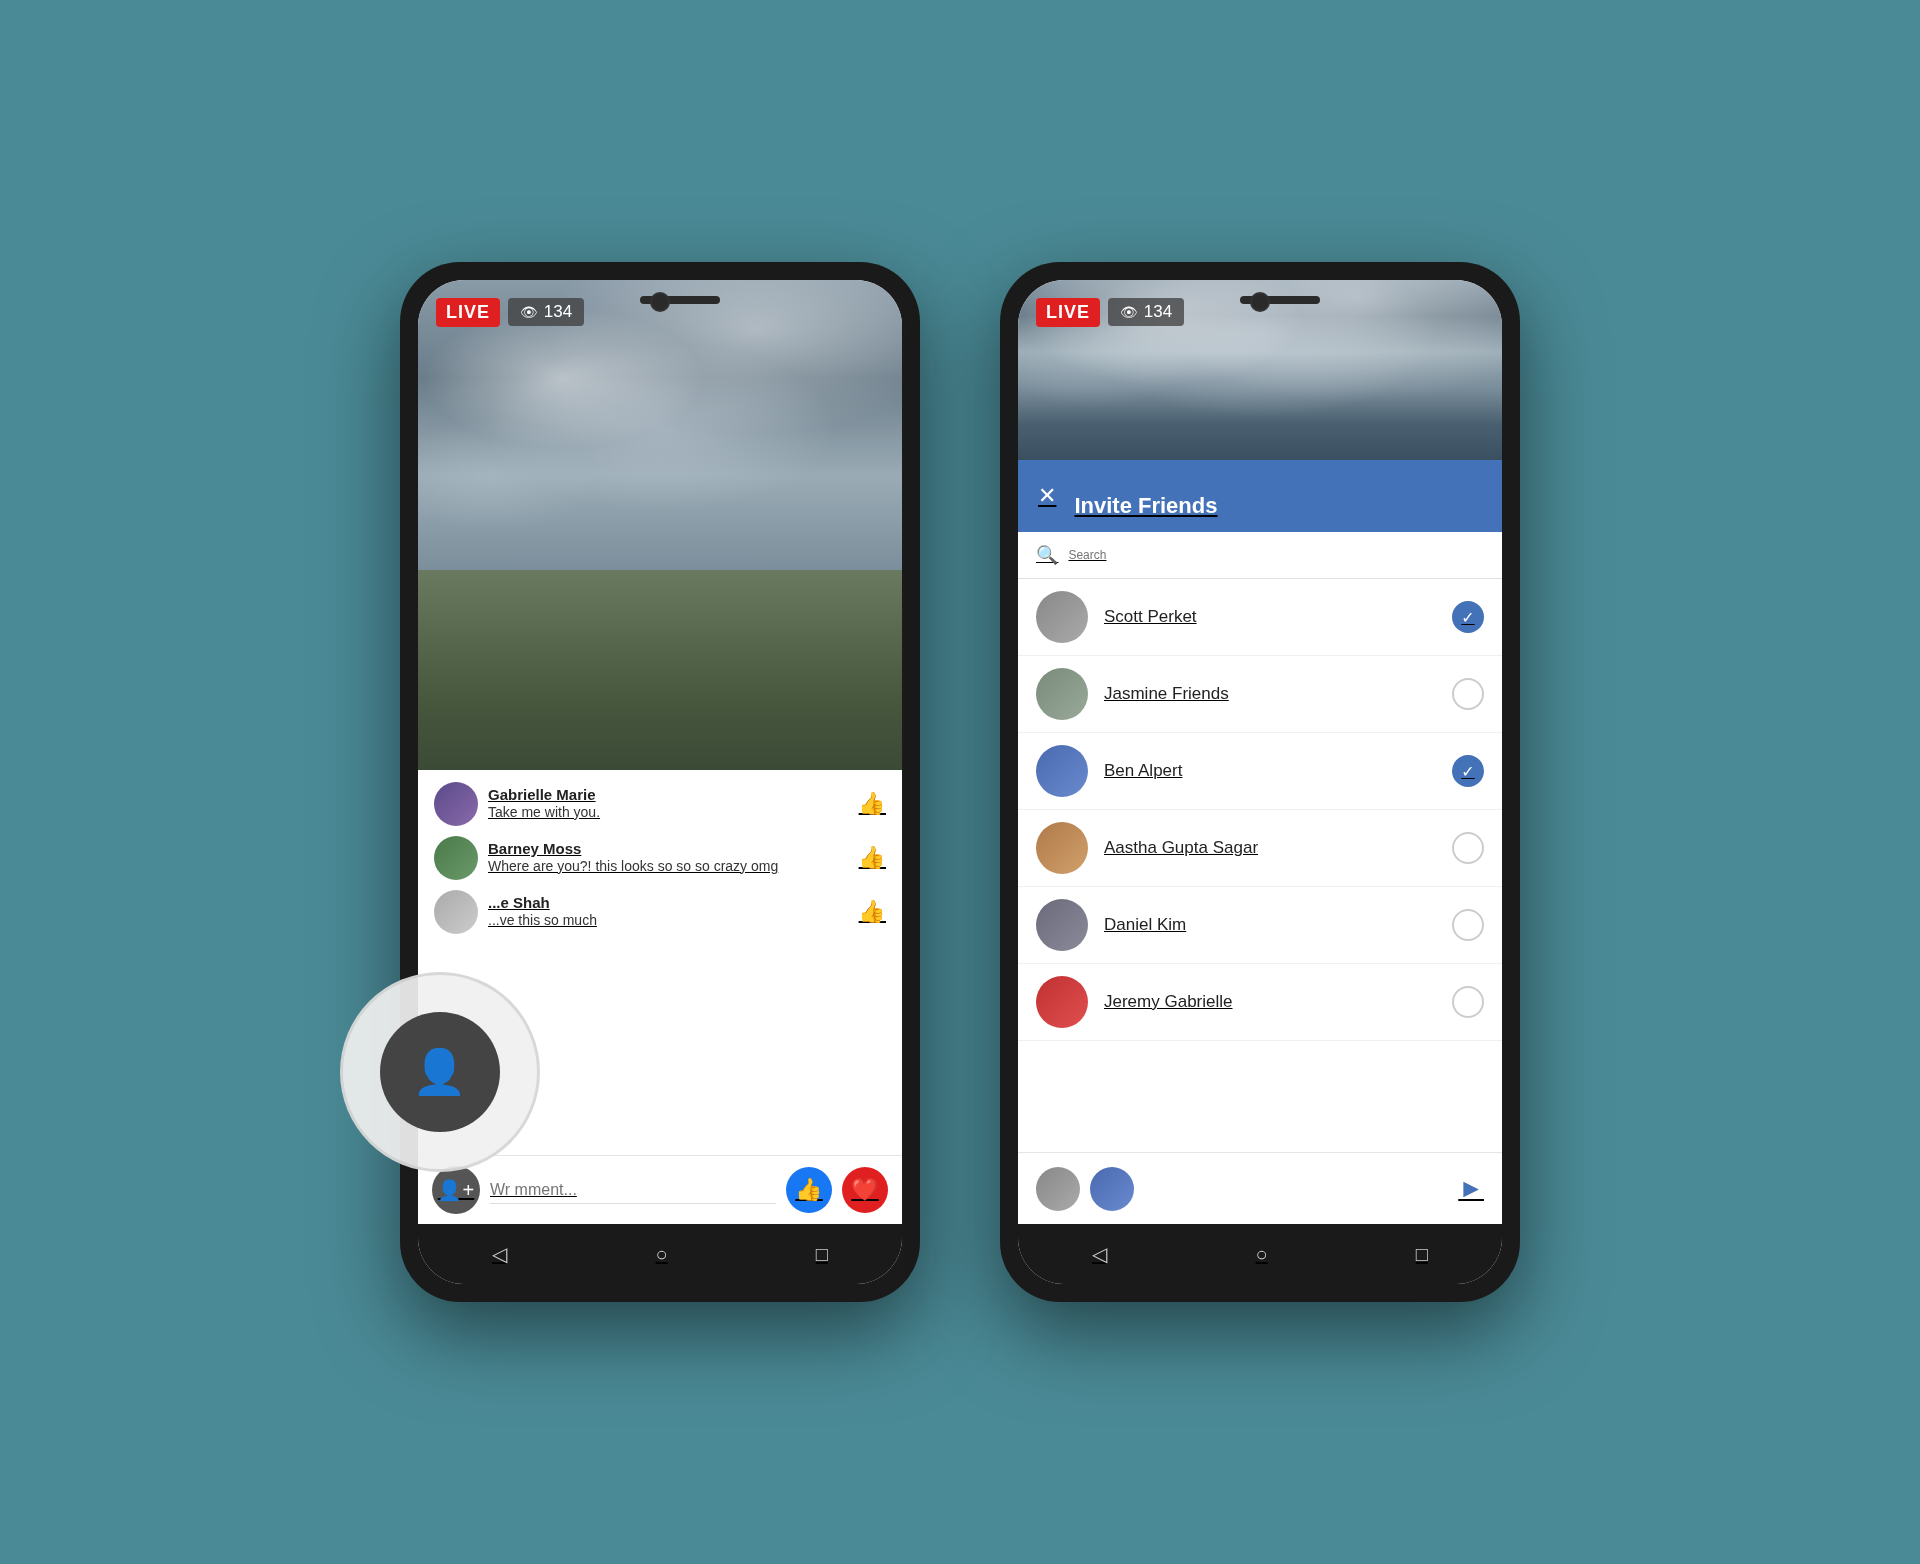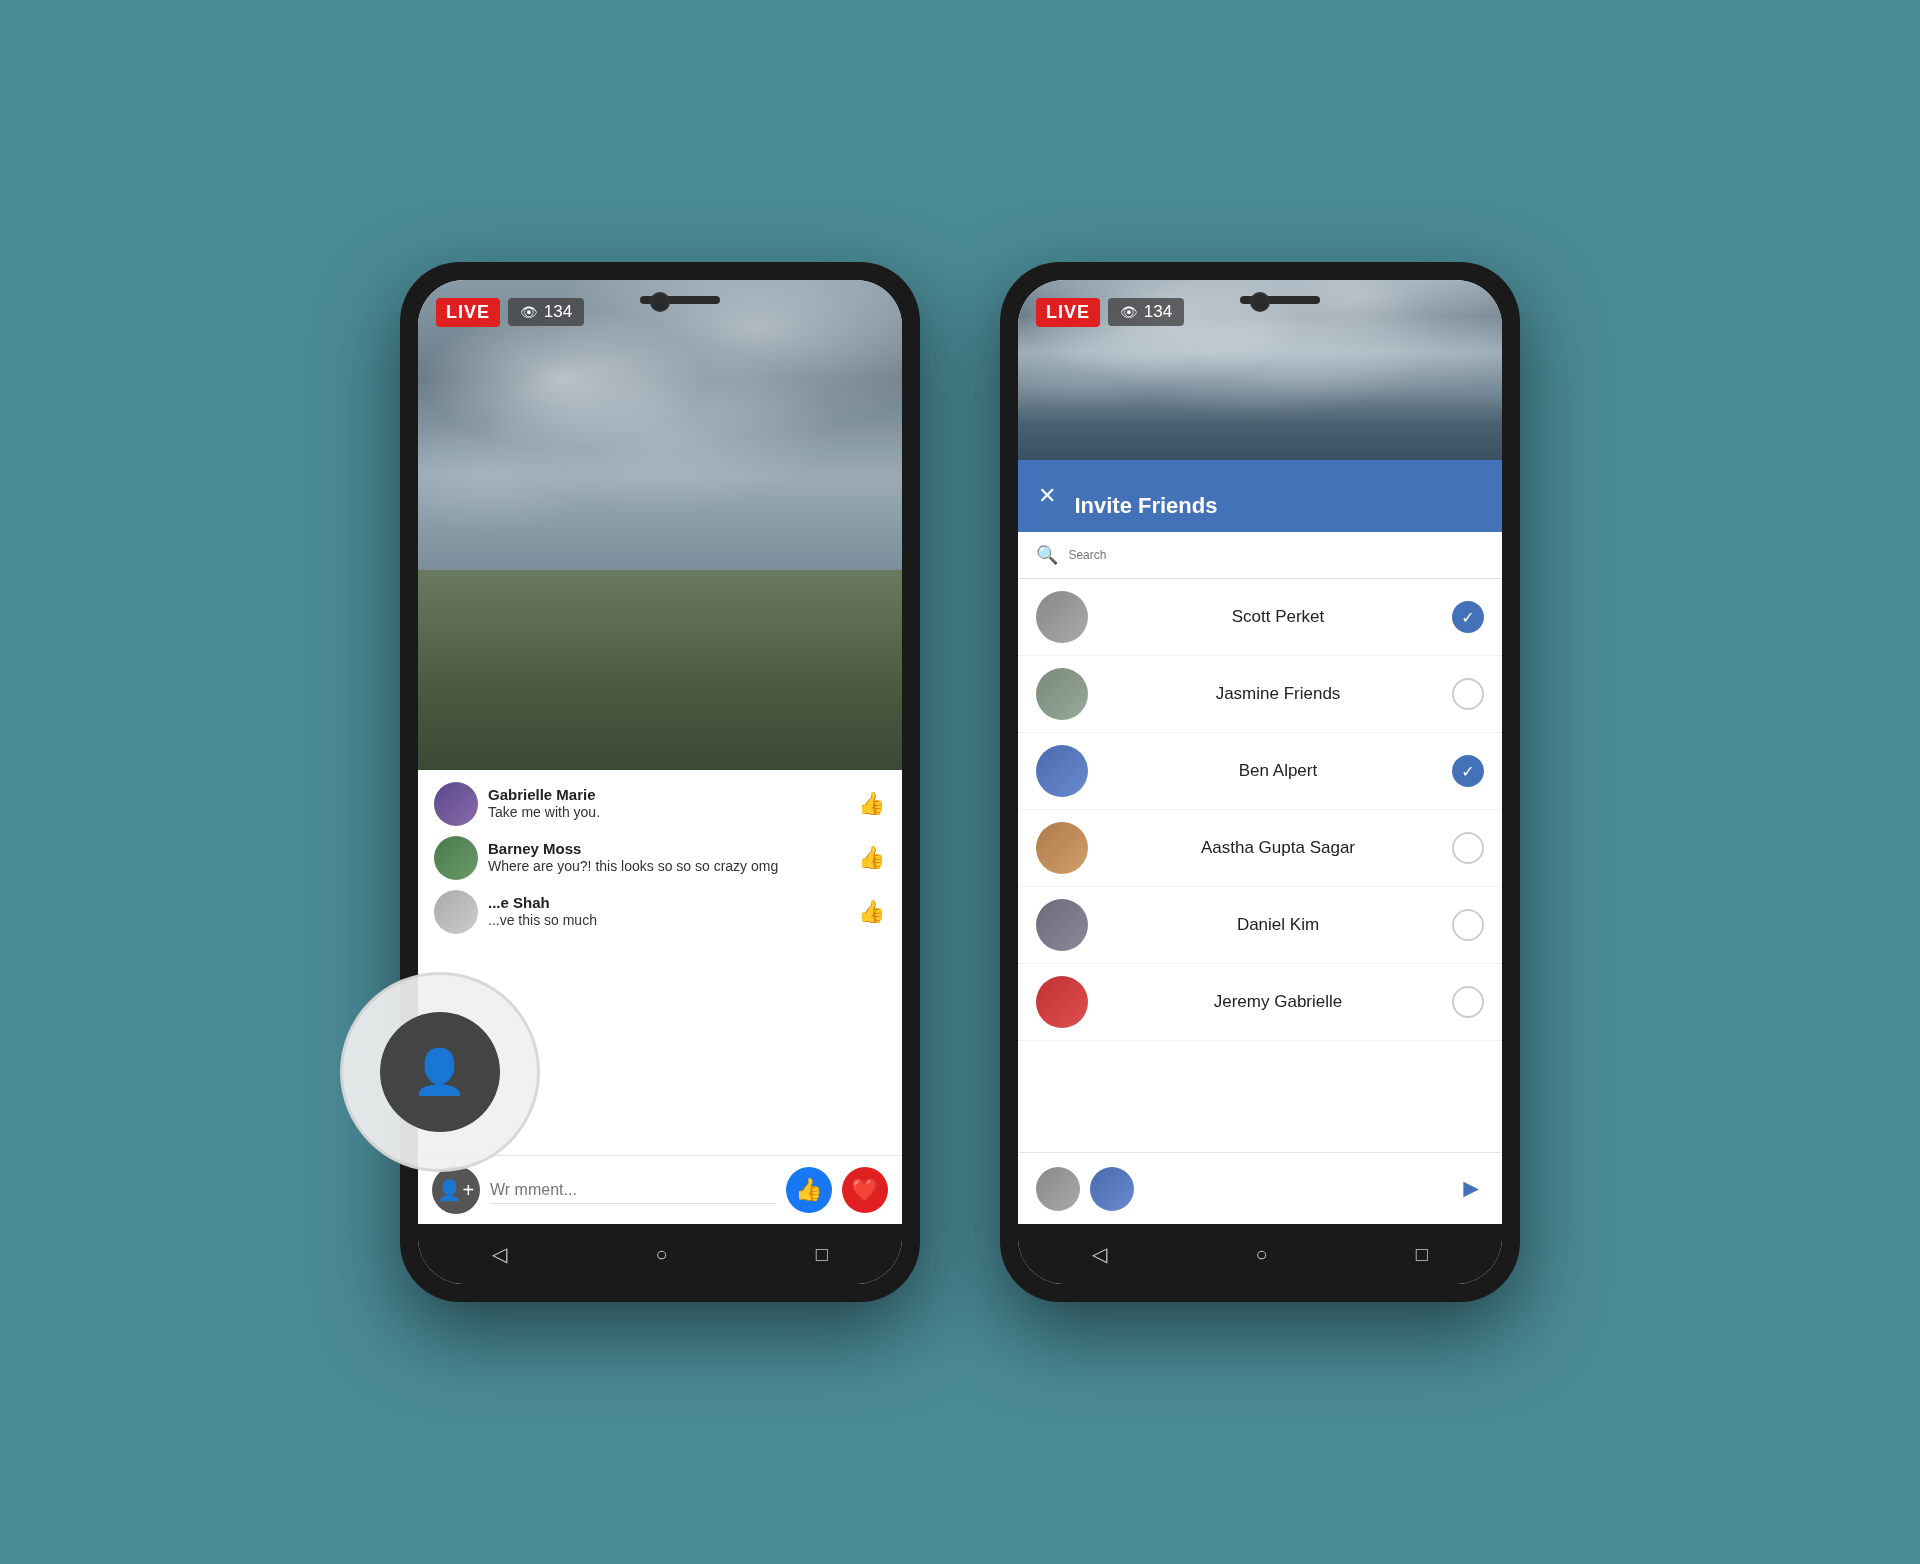--- a/index.html
+++ b/index.html
@@ -21,20 +21,21 @@
       width: 520px;
       height: 1040px;
       background: #1a1a1a;
       border-radius: 60px;
       padding: 18px;
       display: flex;
       flex-direction: column;
       align-items: center;
       box-shadow: 0 30px 80px rgba(0,0,0,0.5);
       position: relative;
+      text-decoration: underline;
     }
 
     .phone-inner {
       width: 100%;
       height: 100%;
       background: #fff;
       border-radius: 46px;
       overflow: hidden;
       display: flex;
       flex-direction: column;
@@ -368,21 +369,20 @@
     .av-ben     { background: linear-gradient(135deg, #4a6ab0, #6a8ad0); }
     .av-aastha  { background: linear-gradient(135deg, #b07a4a, #d0a06a); }
     .av-daniel  { background: linear-gradient(135deg, #6a6a7a, #8a8a9a); }
     .av-jeremy  { background: linear-gradient(135deg, #c03030, #e05050); }
 
     .friend-name {
       flex: 1;
       font-size: 17px;
       color: #222;
       font-weight: 400;
-      text-align: center;
     }
 
     .check-circle {
       width: 32px;
       height: 32px;
       border-radius: 50%;
       border: 2px solid #ccc;
       display: flex;
       align-items: center;
       justify-content: center;

